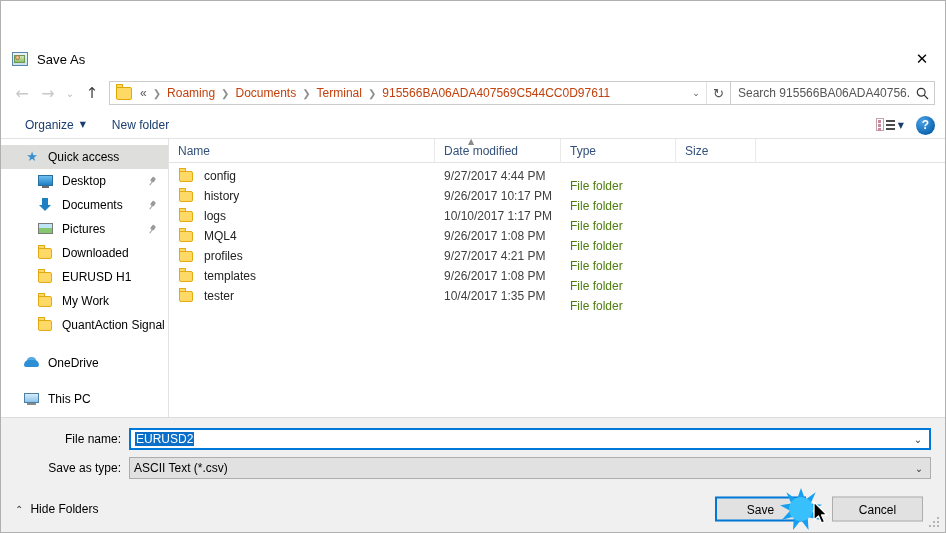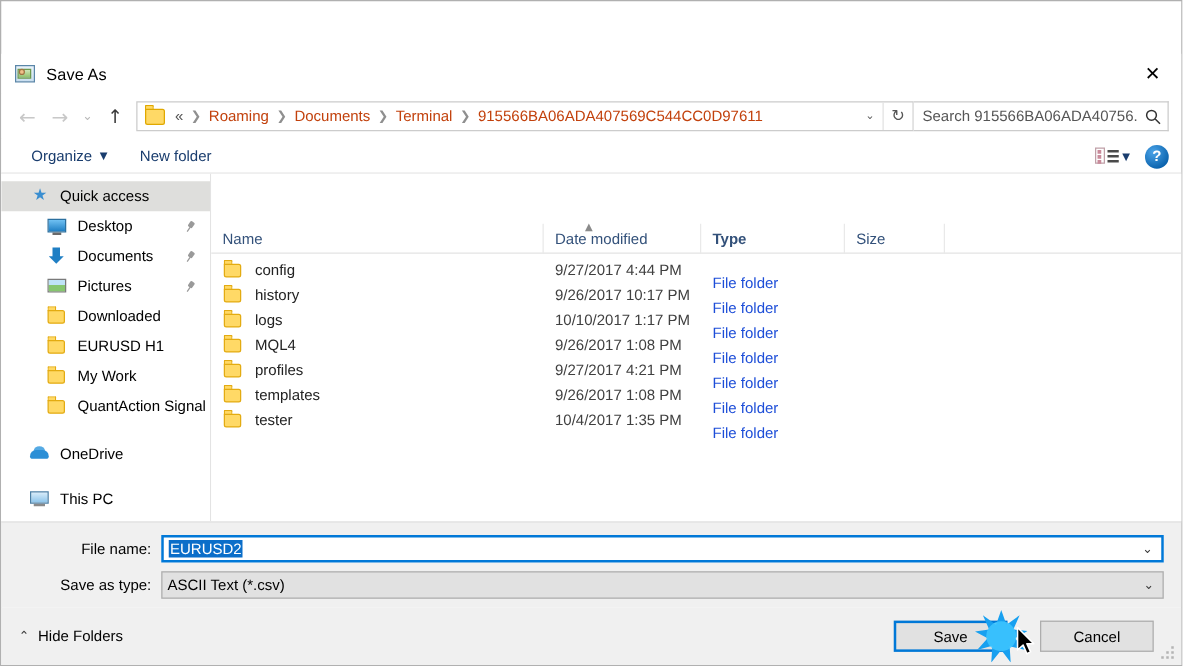--- a/index.html
+++ b/index.html
@@ -318,31 +318,31 @@
   
   .filelist {
     flex: 1 1 auto; display: flex; flex-direction: column;
     min-width: 0; background: #fff; position: relative;
   }
   .col-header {
     height: 24px; flex: 0 0 24px;
     border-bottom: 1px solid #e3e3e3;
     display: flex; align-items: center;
     position: relative;
-    font-size: 12px; color: #33517a; margin-top: 40px;
+    font-size: 12px; color: #33517a;
   }
   .col {
     height: 24px; display: flex; align-items: center;
     padding-left: 9px;
     border-right: 1px solid #e9e9e9;
     cursor: default; white-space: nowrap;
   }
   .col-name { width: 266px; flex: 0 0 266px; }
   .col-date { width: 126px; flex: 0 0 126px; }
-  .col-type { width: 115px; flex: 0 0 115px; font-weight: bold; }
+  .col-type { width: 115px; flex: 0 0 115px; }
   .col-size { width: 80px; flex: 0 0 80px; }
   .sort-mark {
     position: absolute; left: 299px; top: 0px;
     width: 9px; height: 5px; color: #8a8a8a;
     font-size: 8px; line-height: 5px;
     font-family: "DejaVu Sans", sans-serif;
   }
   .rows { flex: 1 1 auto; overflow: hidden; padding-top: 3px; }
   .row {
     height: 20px; display: flex; align-items: center;
@@ -352,21 +352,21 @@
     width: 266px; flex: 0 0 266px; display: flex; align-items: center;
     padding-left: 9px; overflow: hidden;
   }
   .cell-name .nav-ico { margin-right: 8px; }
   .cell-date {
     width: 126px; flex: 0 0 126px; padding-left: 9px;
     color: #404040; white-space: nowrap;
   }
   .cell-type {
     width: 115px; flex: 0 0 115px; padding-left: 9px;
-    color: #1d4ed8; white-space: nowrap; margin-top: 20px;
+    color: #4d7c0f; white-space: nowrap; margin-top: 20px;
   }
   .cell-size { width: 80px; flex: 0 0 80px; padding-left: 9px; }
 
   
   .formarea {
     flex: 0 0 auto;
     background: #f0f0f0;
     border-top: 1px solid #dcdcdc;
     padding: 10px 14px 0 14px;
   }

